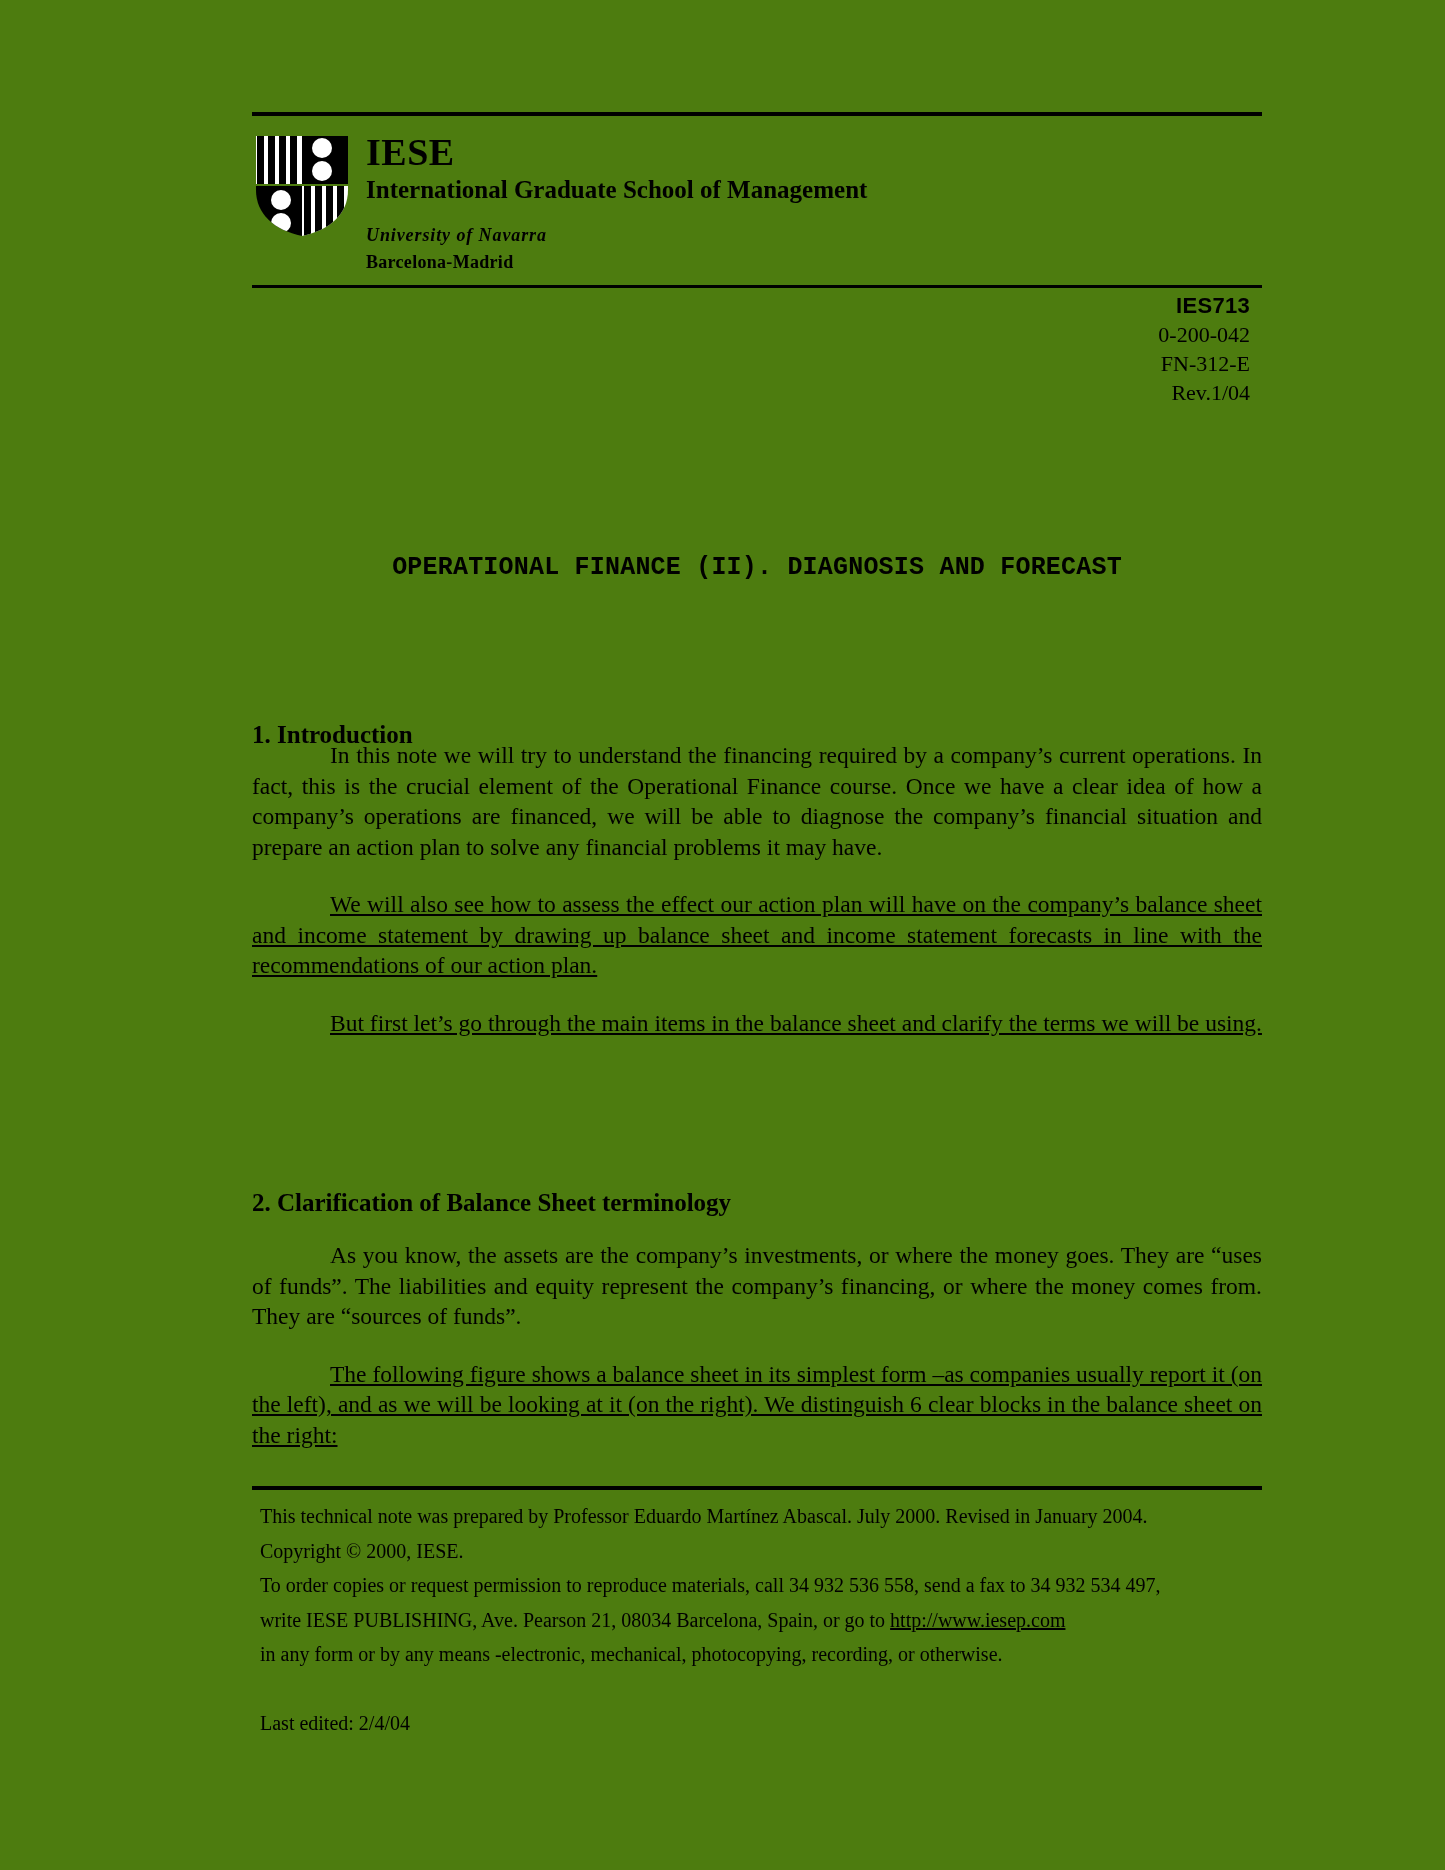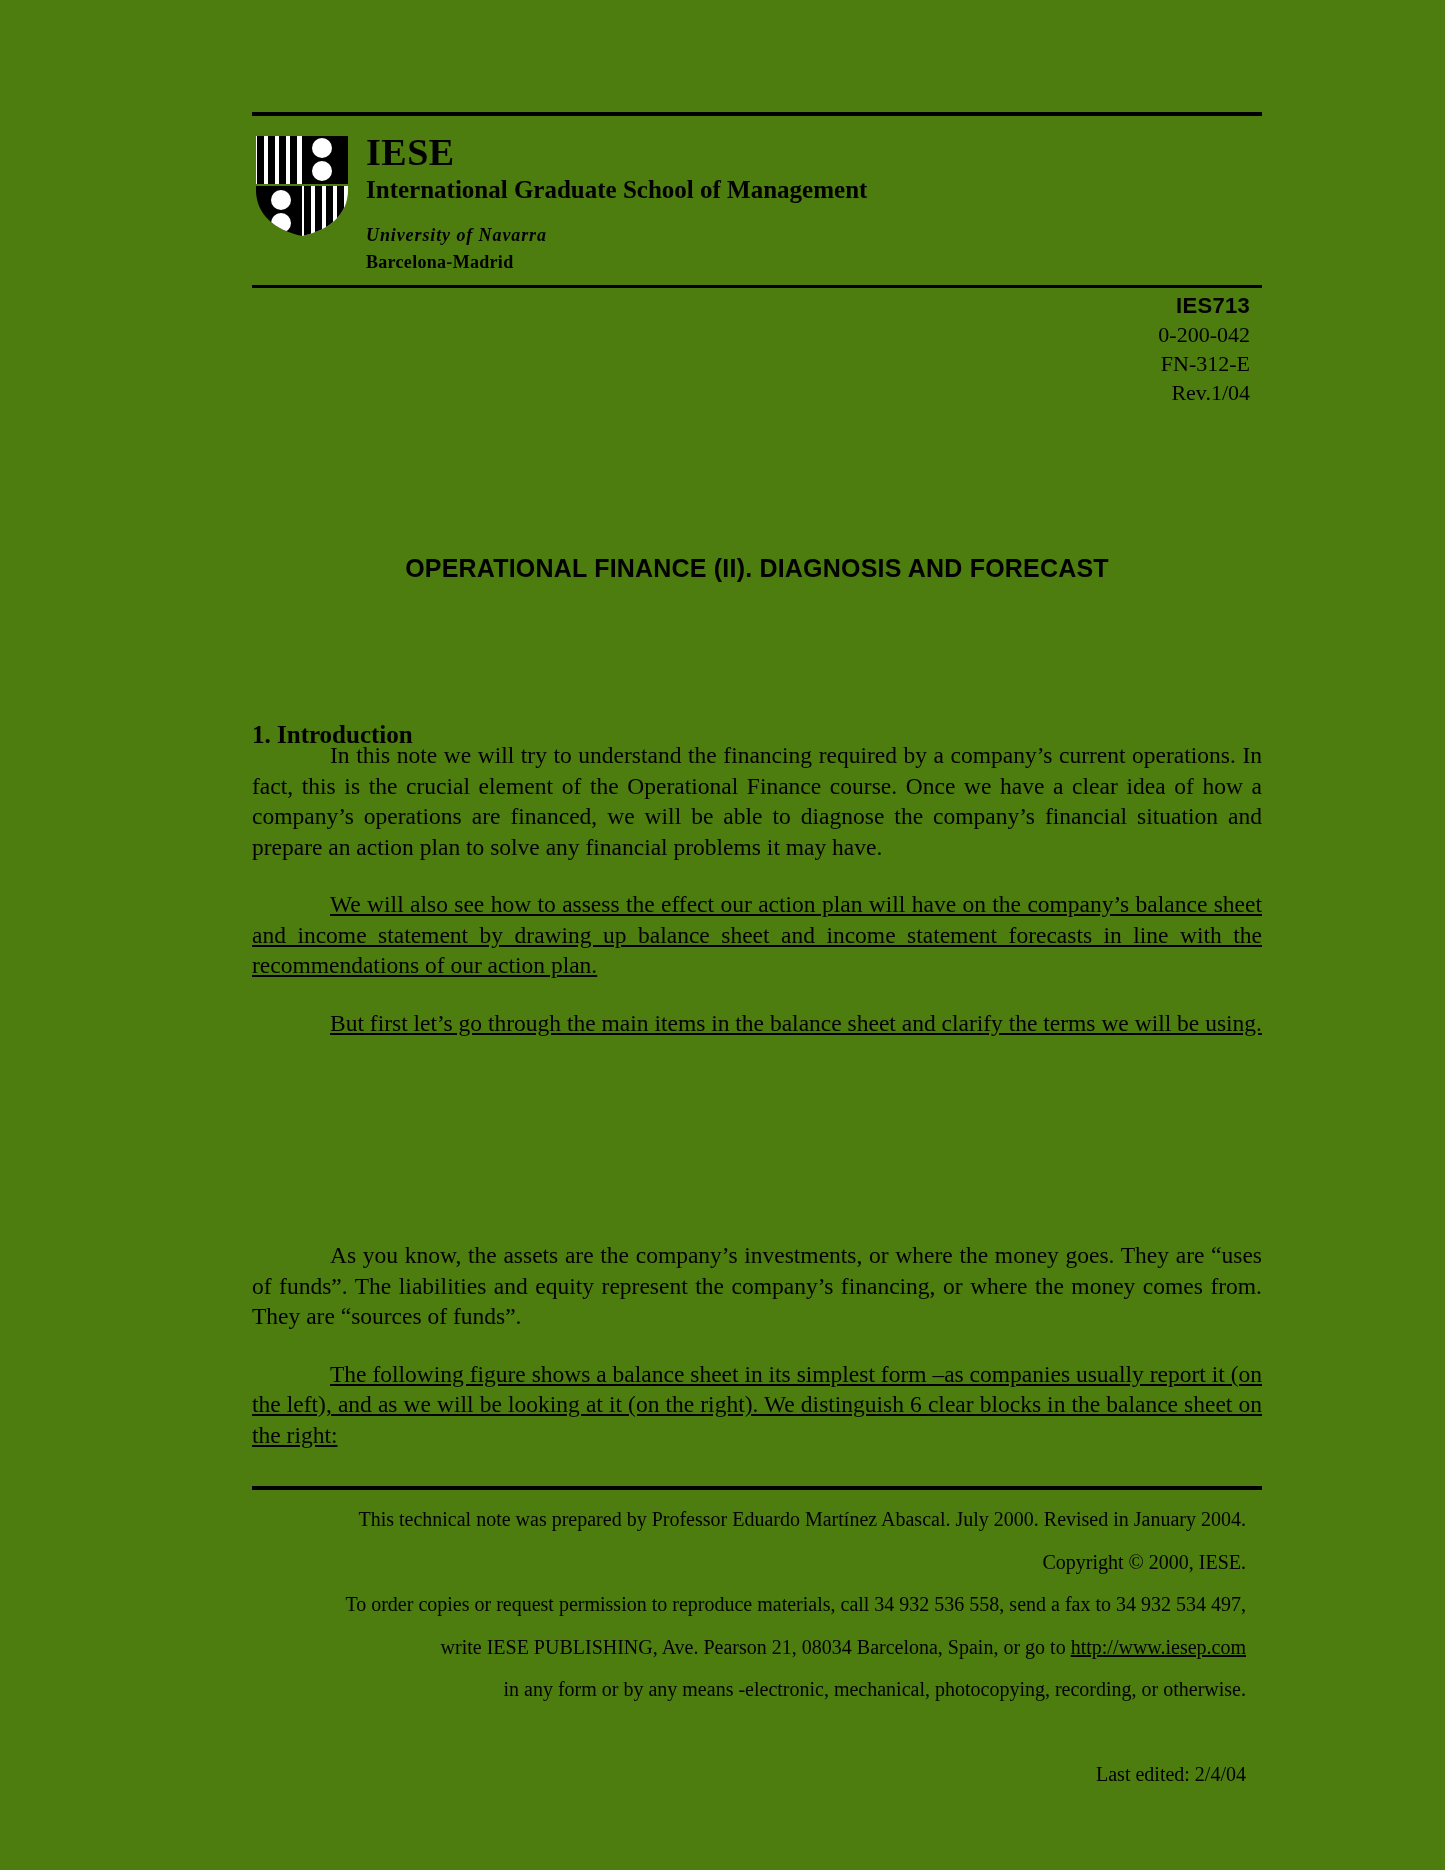--- a/index.html
+++ b/index.html
@@ -115,21 +115,21 @@
     line-height: 29px;
   }
 
   
   .doc-title {
     position: absolute;
     left: 252px;
     top: 552px;
     width: 1010px;
     text-align: center;
-    font-family: Liberation Sans, sans-serif;
+    font-family: Liberation Mono, monospace;
     font-weight: bold;
     font-size: 25px;
     line-height: 32px;
     letter-spacing: 0.2px;
   }
 
   
   .section-heading {
     font-family: "Liberation Serif", "DejaVu Serif", serif;
     font-weight: bold;
@@ -164,21 +164,21 @@
     background: #000;
     width: 100%;
     margin-bottom: 13px;
   }
   .footer-text {
     font-family: "Liberation Serif", "DejaVu Serif", serif;
     font-size: 20px;
     line-height: 26.5px;
     text-align: left;
   }
-  .footer-block { margin: 16px; text-align: right; }
+  .footer-block { margin: 8px; }
   .footer-block + .footer-block { margin-top: 0; }
   .footer-gap { height: 26px; }
   .link-underline {
     text-decoration: underline;
   }
 </style>
 </head>
 <body>
 
 <div class="page">
@@ -239,20 +239,21 @@
 
   <div class="doc-title">OPERATIONAL FINANCE (II). DIAGNOSIS AND FORECAST</div>
 
   <div class="section-heading" id="sec1-heading">1. Introduction</div>
   <div id="sec1-body">
     <p class="para">In this note we will try to understand the financing required by a company’s current operations. In fact, this is the crucial element of the Operational Finance course. Once we have a clear idea of how a company’s operations are financed, we will be able to diagnose the company’s financial situation and prepare an action plan to solve any financial problems it may have.</p>
     <p class="para">We will also see how to assess the effect our action plan will have on the company’s balance sheet and income statement by drawing up balance sheet and income statement forecasts in line with the recommendations of our action plan.</p>
     <p class="para">But first let’s go through the main items in the balance sheet and clarify the terms we will be using.</p>
   </div>
 
+  <div class="section-heading" id="sec2-heading">2. Clarification of Balance Sheet terminology</div>
   <div id="sec2-body">
     <p class="para">As you know, the assets are the company’s investments, or where the money goes. They are “uses of funds”. The liabilities and equity represent the company’s financing, or where the money comes from. They are “sources of funds”.</p>
     <p class="para">The following figure shows a balance sheet in its simplest form –as companies usually report it (on the left), and as we will be looking at it (on the right). We distinguish 6 clear blocks in the balance sheet on the right:</p>
   </div>
 
   <div class="footer">
     <div class="footer-rule"></div>
     <div class="footer-text">
       <div class="footer-block">This technical note was prepared by Professor Eduardo Martínez Abascal. July 2000. Revised in January 2004.</div>
       <div class="footer-block">Copyright © 2000, IESE.</div>

